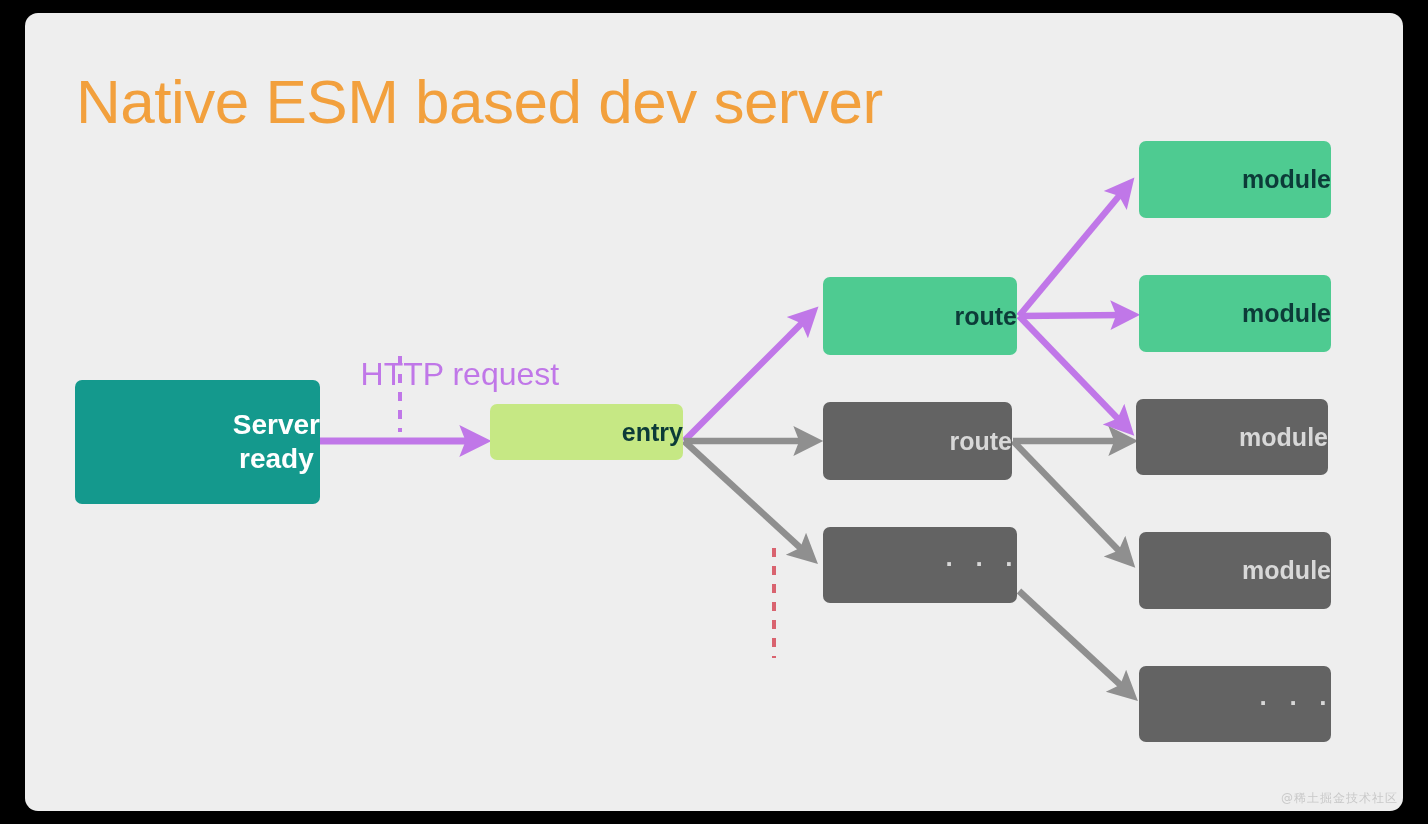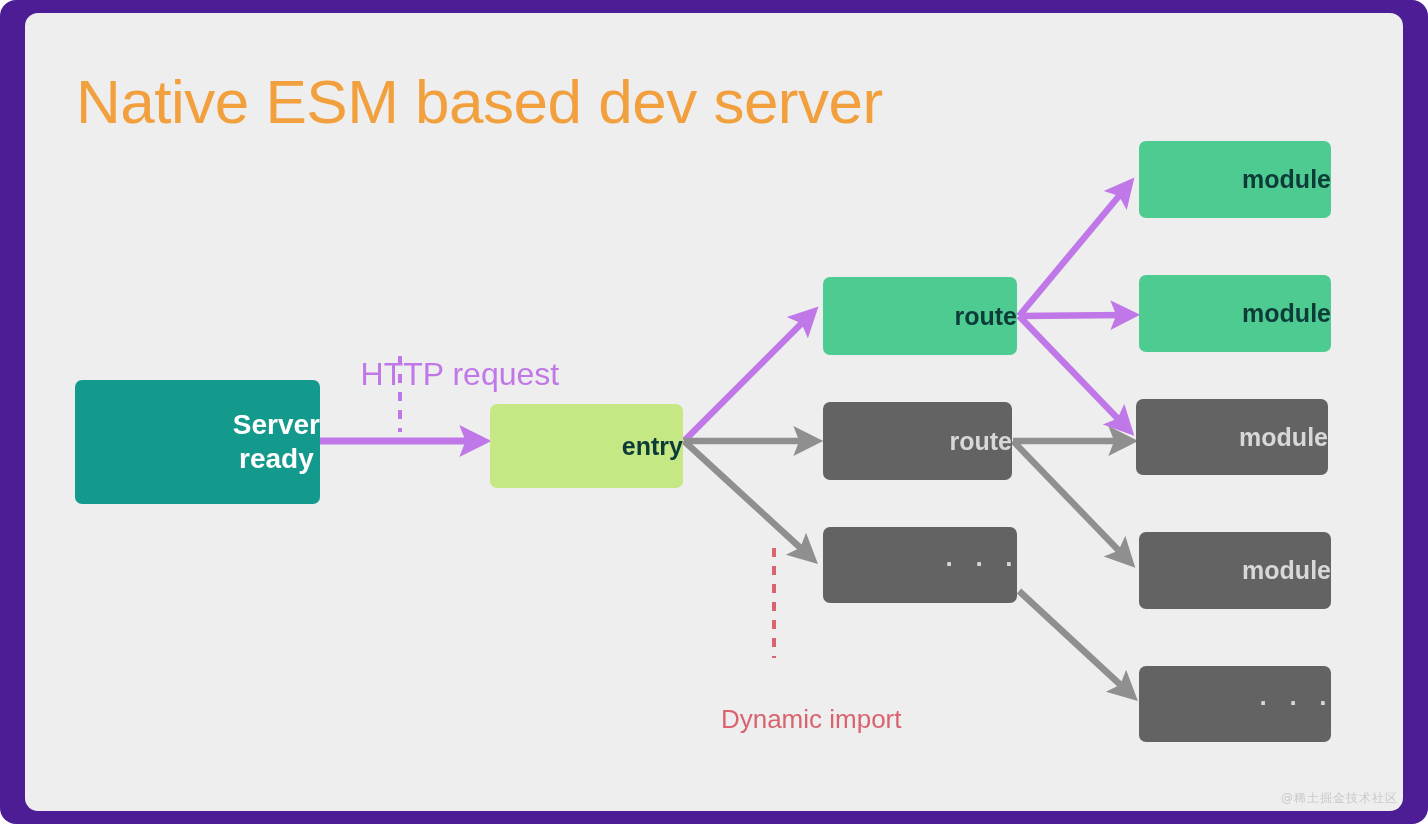--- a/index.html
+++ b/index.html
@@ -9,22 +9,21 @@
     background: #ffffff;
     width: 1428px;
     height: 824px;
     overflow: hidden;
     font-family: "Liberation Sans", sans-serif;
   }
   #stage {
     position: relative;
     width: 1428px;
     height: 824px;
-    background: #4c1d95;
-    border-radius: 16px;
+    background: #000000;
   }
   #card {
     position: absolute;
     left: 25px;
     top: 13px;
     width: 1378px;
     height: 798px;
     background: #eeeeee;
     border-radius: 13px;
   }
@@ -128,21 +127,21 @@
     <line x1="774" y1="548" x2="774" y2="658" stroke="#d9636f" stroke-width="4" stroke-dasharray="9,9"></line>
   </svg>
 
   <div class="node teal" style="left:75px; top:380px; width:245px; height:124px; font-size:28px;">
     <span>
       <span>Server</span><br>
       <span>ready</span>
     </span>
   </div>
 
-  <div class="node lime" style="left:490px; top:404px; width:193px; height:84px; font-size:25px;">
+  <div class="node lime" style="left:490px; top:404px; width:193px; height:56px; font-size:25px;">
     <span>entry</span>
   </div>
 
   <div class="node green" style="left:823px; top:277px; width:194px; height:78px; font-size:25px;">
     <span>route</span>
   </div>
 
   <div class="node gray" style="left:823px; top:402px; width:189px; height:78px; font-size:25px;">
     <span>route</span>
   </div>
@@ -169,18 +168,18 @@
 
   <div class="node gray" style="left:1139px; top:666px; width:192px; height:76px;">
     <span class="dots">· · ·</span>
   </div>
 
   <div class="ann purple" style="left:325px; top:313px;">
     <span>HTTP request</span>
   </div>
 
   <div class="ann red" style="left:692px; top:670px;">
-    <span>Dynamic import</span><br>
+    <br>
   </div>
 
   <div class="watermark">@稀土掘金技术社区</div>
 
 </div>
 
 </body></html>

